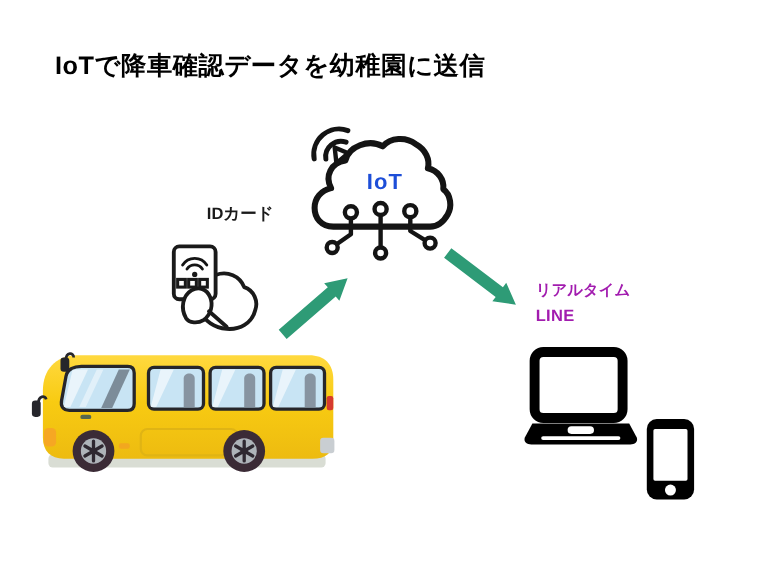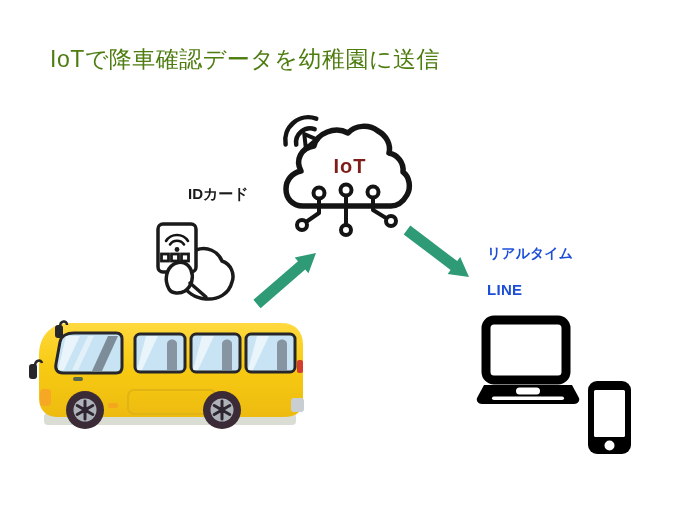--- a/index.html
+++ b/index.html
@@ -2,34 +2,34 @@
 <html><head>
 <meta charset="utf-8">
 <style>
   html,body{margin:0;padding:0;background:#fff;}
   .canvas{
     position:relative;width:700px;height:525px;background:#ffffff;overflow:hidden;
     font-family:"Liberation Sans","DejaVu Sans",sans-serif;color:#111;
   }
   .abs{position:absolute;}
   .slide-title{
-    left:50px;top:44px;font-size:23px;font-weight:400;color:#4d7c0f;
+    left:50px;top:44px;font-size:23px;font-weight:700;color:#000000;
     letter-spacing:0.5px;white-space:nowrap;
   }
   .iot-cloud-label{
     left:325px;top:155px;width:50px;text-align:center;
-    font-size:20px;font-weight:700;color:#7f1d1d;letter-spacing:1px;
+    font-size:20px;font-weight:700;color:#1d4ed8;letter-spacing:1px;
   }
   .idcard-label{
     left:152px;top:185px;font-size:15px;font-weight:700;color:#1a1a1a;white-space:nowrap;margin-left:36px;
   }
   .outputs{
-    left:487px;top:243px;font-size:14px;font-weight:700;color:#1d4ed8;line-height:20px;
-  }
-  .outputs .line-latin{font-size:15px;margin-top:17px;letter-spacing:0.3px;}
+    left:487px;top:253px;font-size:14px;font-weight:700;color:#a21caf;line-height:20px;
+  }
+  .outputs .line-latin{font-size:15px;margin-top:5px;letter-spacing:0.3px;}
   svg{display:block;}
   .stroke-ic{stroke:#141414;fill:none;stroke-linecap:round;stroke-linejoin:round;}
   .arrow{fill:#2E9B76;}
 </style>
 </head>
 <body>
 
 <div class="canvas">
 
   <div class="abs slide-title">IoTで降車確認データを幼稚園に送信</div>

